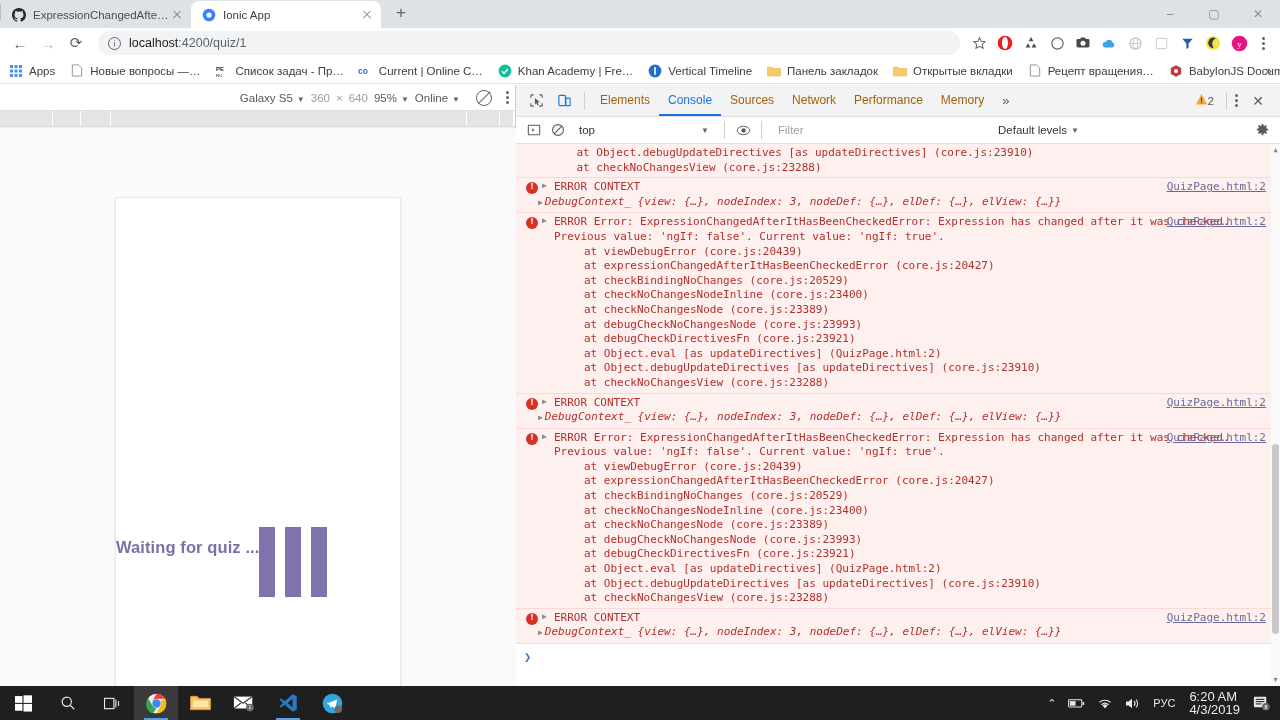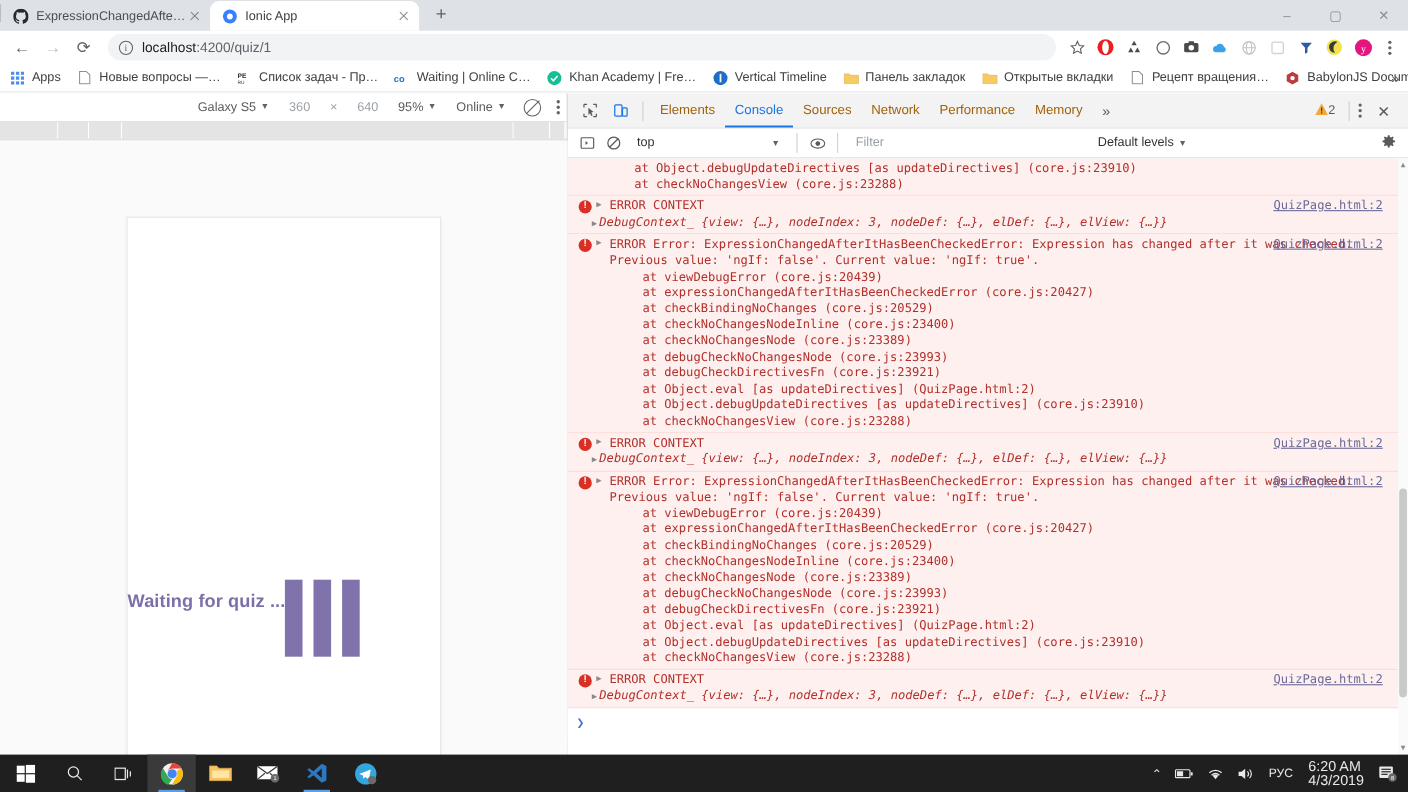--- a/index.html
+++ b/index.html
@@ -104,21 +104,21 @@
   }
   .emu-pane {
     width: 516px; height: 601px; position: relative;
     background: #f1f1f1; border-right: 1px solid #cdcdcd;
   }
   .emu-toolbar {
     height: 26px; background: #fff; display: flex; align-items: center;
     justify-content: flex-end; padding-right: 6px; font-size: 11.5px; color: #5a5a5a;
     border-bottom: 1px solid #e0e0e0;
   }
-  .emu-item { margin-left: 18px; display: flex; align-items: flex-start; }
+  .emu-item { margin-left: 6px; display: flex; align-items: flex-end; }
   .emu-item.dim { color: #9aa0a6; }
   .caret { margin-left: 4px; font-size: 8px; color: #5f6368; }
   .emu-rotate {
     width: 16px; height: 16px; border: 1.4px solid #5f6368; border-radius: 50%;
     position: relative; margin-left: 16px;
   }
   .emu-rotate::after {
     content:""; position:absolute; left: -1px; top: 6px; width: 17px; height: 1.4px;
     background: #5f6368; transform: rotate(-45deg);
   }
@@ -204,21 +204,21 @@
   }
   .err-dot::after {
     content: "!"; position: absolute; left: 0; top: -1px; width: 12px;
     text-align: center; color: #fff; font-size: 9px; font-weight: bold;
     font-family: "Liberation Sans", sans-serif;
   }
   .tri { color: #8a8a8a; flex: 0 0 10px; margin: 1px 2px 0 0; font-size: 8px; }
   .msg-text { flex: 1 1 auto; line-height: 14.6px; white-space: pre-wrap; color: #b1302a; }
   .msg-text .stack { display: block; padding-left: 30px; }
   .src-link {
-    position: absolute; right: 23px; top: 2px;
+    position: absolute; right: 14px; top: 2px;
     font-size: 11px; color: #6a6a9a; text-decoration: underline;
     font-family: "DejaVu Sans Mono", monospace;
   }
   .ctx-line { font-style: italic; padding-left: 22px; line-height: 14.6px; color: #b1302a; }
   .prompt-row { display:flex; align-items:center; padding: 4px 8px; }
   .prompt-row .chev { color:#4a6fd4; font-size: 12px; }
   .cscroll {
     position: absolute; right: 0; top: 0; width: 9px; height: 100%;
     background: #fafafa;
   }
@@ -402,21 +402,21 @@
       </span>
       <span>Список задач - Пр…</span>
     </div>
 
     <div class="bm">
       <span class="bmicon">
         <svg width="15" height="12" viewBox="0 0 16 12">
             <text x="0" y="9.5" font-size="9" font-weight="bold" fill="#2a73cc" font-family="Liberation Sans, sans-serif">co</text>
           </svg>
       </span>
-      <span>Waiting | Online C…</span>
+      <span>Current | Online C…</span>
     </div>
 
     <div class="bm">
       <span class="bmicon">
         <svg width="14" height="14" viewBox="0 0 16 16">
             <circle cx="8" cy="8" r="7.3" fill="#14bf96"></circle>
             <path d="M4.5 8.2l2.4 2.6 4.4-5" stroke="#fff" stroke-width="1.6" fill="none"></path>
           </svg>
       </span>
       <span>Khan Academy | Fre…</span>

